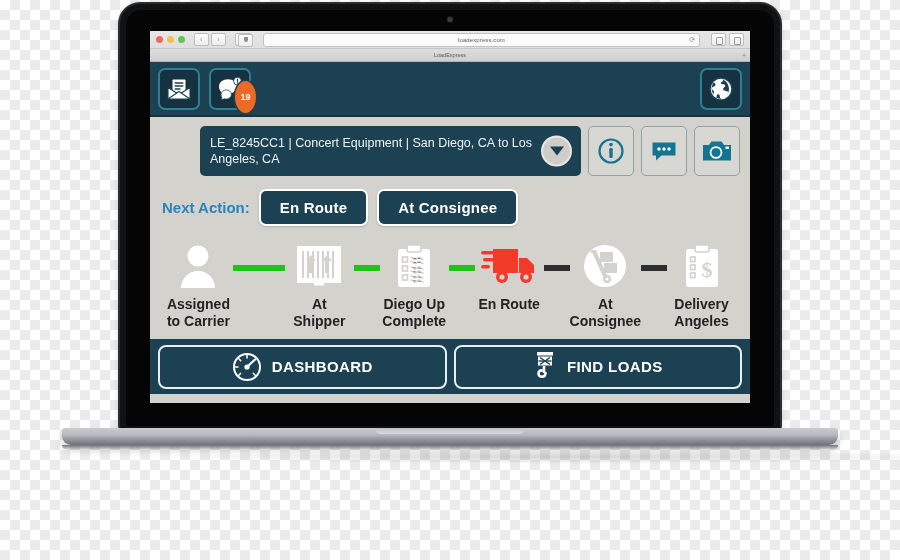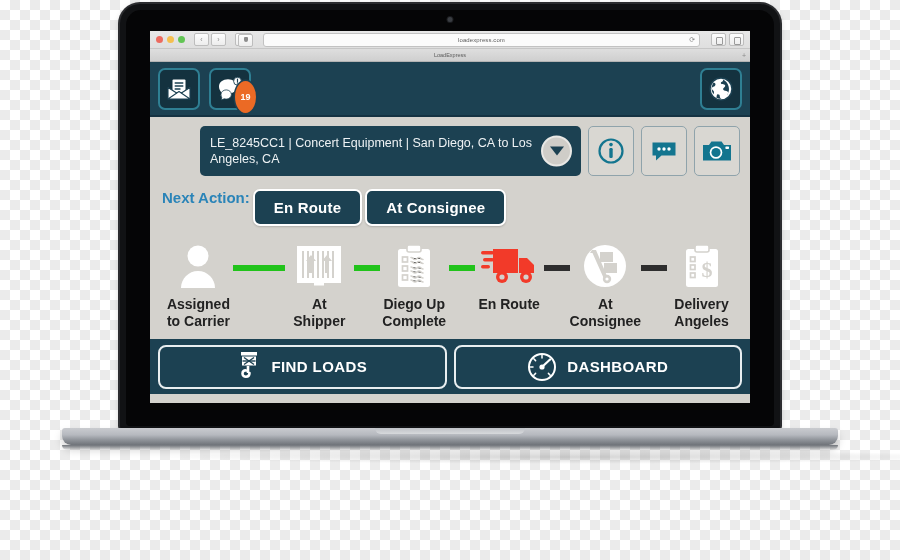--- a/index.html
+++ b/index.html
@@ -133,21 +133,21 @@
     border-left:7px solid transparent;border-right:7px solid transparent;
     border-top:9px solid #1c4152;
   }
   .sqbtn{
     width:44px;flex:0 0 44px;background:#d9d7d2;
     border:1.5px solid #8fa3ab;border-radius:5px;
     display:flex;align-items:center;justify-content:center;
   }
 
   
-  .nextrow{display:flex;gap:3px;margin-top:13px;padding-left:2px;}
+  .nextrow{display:flex;align-items:center;gap:9px;margin-top:13px;padding-left:2px;}
   .nextlabel{color:#2a84b8;font-size:15px;font-weight:bold;}
   .actbtn{
     background:#1c4152;border:2px solid #fff;border-radius:7px;
     color:#fff;font-size:15px;font-weight:bold;
     padding:8px 19px;letter-spacing:.2px;
     box-shadow:0 1px 2px rgba(0,0,0,.18);
   }
 
   
   .tracker{display:flex;align-items:flex-start;margin-top:17px;padding:0 4px;}
@@ -447,53 +447,53 @@
               </svg>
             </span>
             <span class="steplabel">Delivery Angeles</span>
           </div>
 
         </div>
 
         <div class="bottombar">
           <div class="bigbtn">
             <span>
-              <svg width="24" height="32" viewBox="0 0 24 32">
-                <rect x="4" y="1" width="16" height="3.5" fill="#fff"></rect>
-                <rect x="5" y="5.5" width="14" height="9" fill="#fff"></rect>
-                <g stroke="#1c4152" stroke-width="1.4">
-                  <line x1="7" y1="6.5" x2="17" y2="13.5"></line>
-                  <line x1="17" y1="6.5" x2="7" y2="13.5"></line>
-                  <line x1="5.5" y1="10" x2="18.5" y2="10"></line>
-                </g>
-                <path d="M11 15v7" stroke="#fff" stroke-width="2.6"></path>
-                <path d="M12.5 22c0 5-7 5-7 0.5 0-2.5 2-3.5 3.5-3" stroke="#fff" stroke-width="2.6" fill="none" stroke-linecap="round"></path>
-              </svg>
-            </span>
-            <span>FIND LOADS</span>
-          </div>
-
-          <div class="bigbtn">
-            <span>
               <svg width="30" height="30" viewBox="0 0 30 30">
                 <circle cx="15" cy="15" r="13" fill="none" stroke="#fff" stroke-width="2"></circle>
                 <g stroke="#fff" stroke-width="1.5" stroke-linecap="round">
                   <line x1="15" y1="3.5" x2="15" y2="6"></line>
                   <line x1="6.8" y1="6.8" x2="8.6" y2="8.6"></line>
                   <line x1="3.5" y1="15" x2="6" y2="15"></line>
                   <line x1="6.8" y1="23.2" x2="8.6" y2="21.4"></line>
                   <line x1="23.2" y1="23.2" x2="21.4" y2="21.4"></line>
                 </g>
                 <line x1="15" y1="15" x2="23" y2="7.5" stroke="#fff" stroke-width="2.2" stroke-linecap="round"></line>
                 <circle cx="15" cy="15" r="2.6" fill="#fff"></circle>
               </svg>
             </span>
             <span>DASHBOARD</span>
           </div>
 
+          <div class="bigbtn">
+            <span>
+              <svg width="24" height="32" viewBox="0 0 24 32">
+                <rect x="4" y="1" width="16" height="3.5" fill="#fff"></rect>
+                <rect x="5" y="5.5" width="14" height="9" fill="#fff"></rect>
+                <g stroke="#1c4152" stroke-width="1.4">
+                  <line x1="7" y1="6.5" x2="17" y2="13.5"></line>
+                  <line x1="17" y1="6.5" x2="7" y2="13.5"></line>
+                  <line x1="5.5" y1="10" x2="18.5" y2="10"></line>
+                </g>
+                <path d="M11 15v7" stroke="#fff" stroke-width="2.6"></path>
+                <path d="M12.5 22c0 5-7 5-7 0.5 0-2.5 2-3.5 3.5-3" stroke="#fff" stroke-width="2.6" fill="none" stroke-linecap="round"></path>
+              </svg>
+            </span>
+            <span>FIND LOADS</span>
+          </div>
+
         </div>
 
       </div>
     </div>
   </div>
 
   <div class="base"></div>
   <div class="base-foot"></div>
   <div class="shadow"></div>
 </div>

